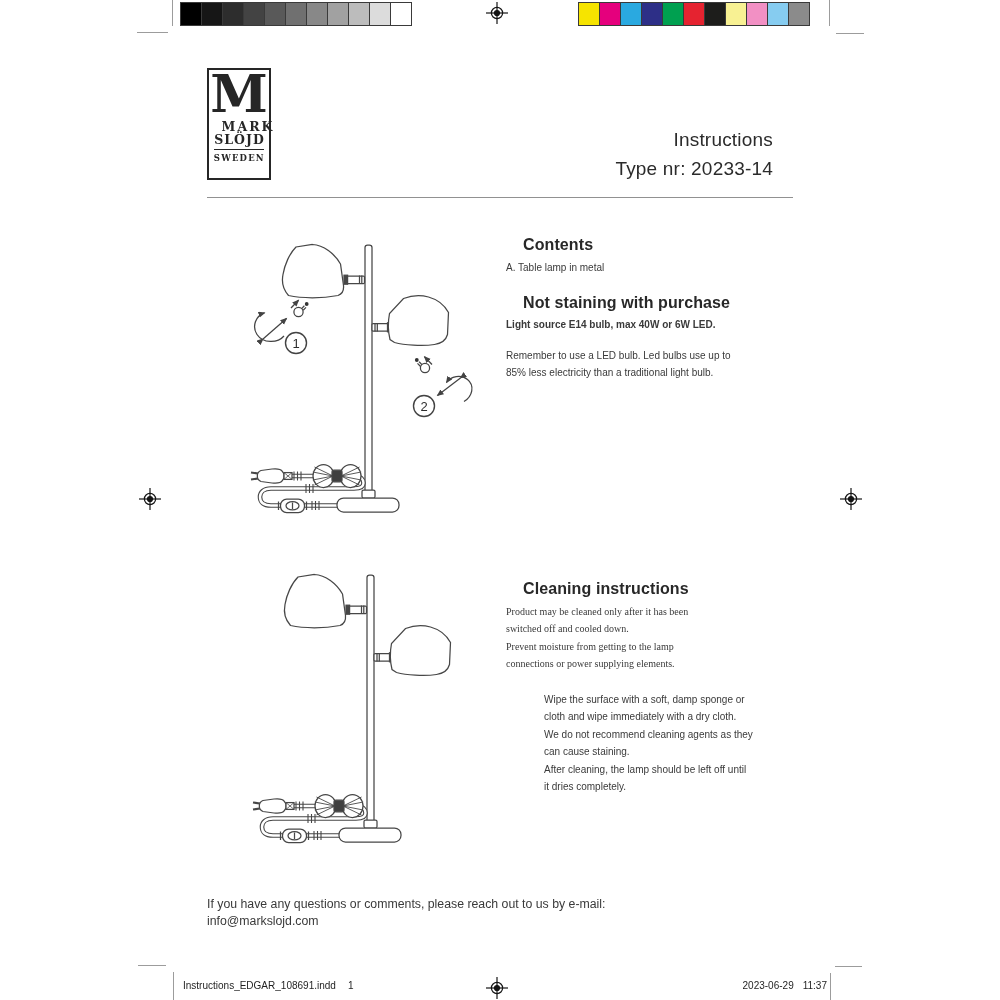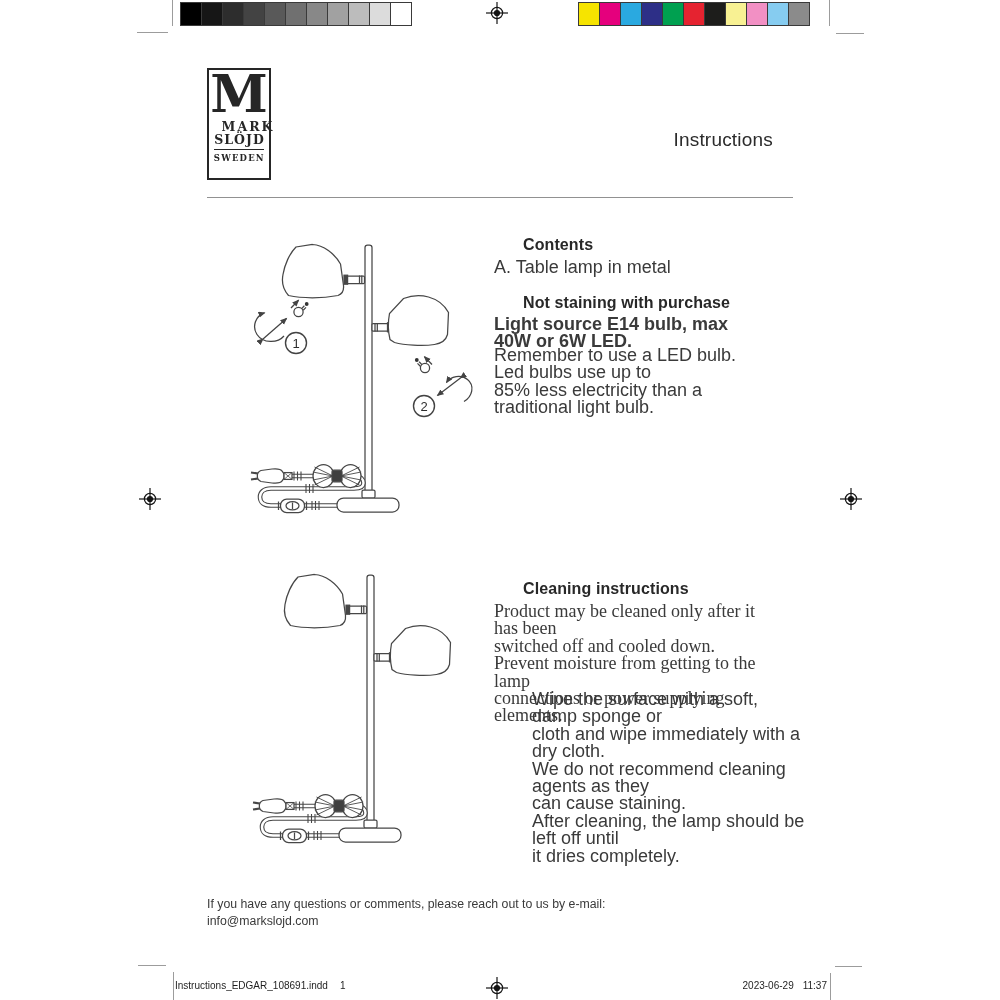--- a/index.html
+++ b/index.html
@@ -26,25 +26,25 @@
   }
   .logo-m{font-size:52px;line-height:0.98;margin-top:-1px;}
   .logo-mark{font-size:12.5px;letter-spacing:2px;line-height:1.05;margin-left:18px;}
   .logo-slojd{font-size:12.5px;letter-spacing:1px;line-height:1.1;margin-left:1px;}
   .logo-sweden{font-size:8.5px;letter-spacing:1.2px;border-top:1.5px solid #262626;margin-top:2.5px;padding-top:2.5px;width:84%;text-align:center;}
   
   .doc-header{position:absolute;top:126px;right:227px;text-align:right;font-size:19px;line-height:28.5px;color:#2b2b2b;letter-spacing:0.2px;}
   .header-rule{position:absolute;left:207px;top:197px;width:586px;height:1px;background:#919191;}
   
   .sec-heading{position:absolute;left:523px;font-size:16px;font-weight:bold;color:#282828;letter-spacing:0.1px;}
-  .sec-body{position:absolute;left:494px;width:276px;font-size:18px;line-height:17.4px;color:#3a3a3a;white-space:pre-line;}
+  .sec-body{position:absolute;left:506px;width:276px;font-size:10px;line-height:17.4px;color:#3a3a3a;white-space:pre-line;}
   
   .contact{position:absolute;left:207px;top:896px;font-size:12.3px;line-height:17px;color:#3a3a3a;white-space:pre-line;}
   .footer-text{position:absolute;top:980px;font-size:10px;color:#1f1f1f;}
-  #footer-left{left:175px;}
+  #footer-left{left:183px;}
   #footer-left .pg{margin-left:12px;}
   #footer-right{right:173px;margin-left:6px;}
   #footer-right .tm{margin-left:9px;}
   .figure{position:absolute;}
   svg text{font-family:"Liberation Sans",sans-serif;}
 </style>
 </head>
 <body>
 
 <svg width="0" height="0" style="position:absolute" aria-hidden="true">
@@ -172,20 +172,21 @@
 
 <div class="logo">
   <div class="logo-m">M</div>
   <div class="logo-mark">MARK</div>
   <div class="logo-slojd">SLÖJD</div>
   <div class="logo-sweden">SWEDEN</div>
 </div>
 
 <div class="doc-header">
   <div>Instructions</div>
+  <div>Type nr: 20233-14</div>
 </div>
 <div class="header-rule"></div>
 
 <div class="sec-heading" style="top:236px;">Contents</div>
 <div class="sec-body" style="top:259px;">A. Table lamp in metal</div>
 
 <div class="sec-heading" style="top:294px;">Not staining with purchase</div>
 <div class="sec-body" style="top:316px;font-weight:bold;">Light source E14 bulb, max 40W or 6W LED.</div>
 <div class="sec-body" style="top:347px;">Remember to use a LED bulb. Led bulbs use up to
 85% less electricity than a traditional light bulb.</div>

